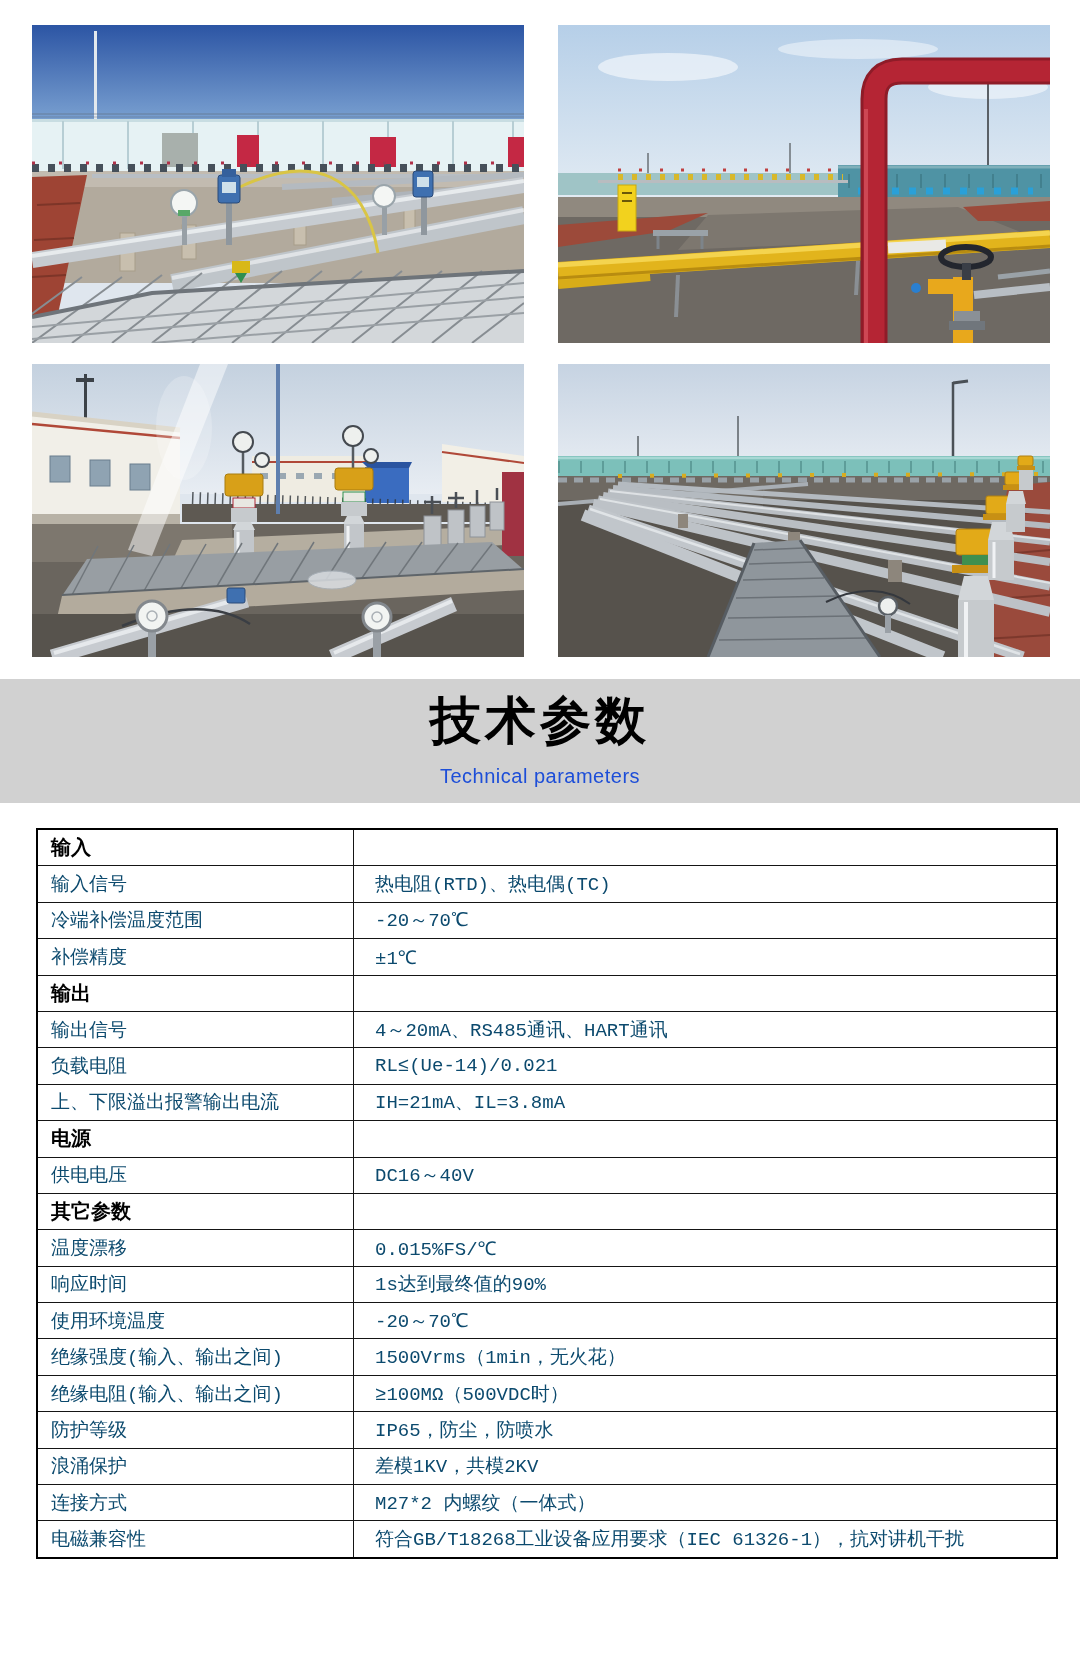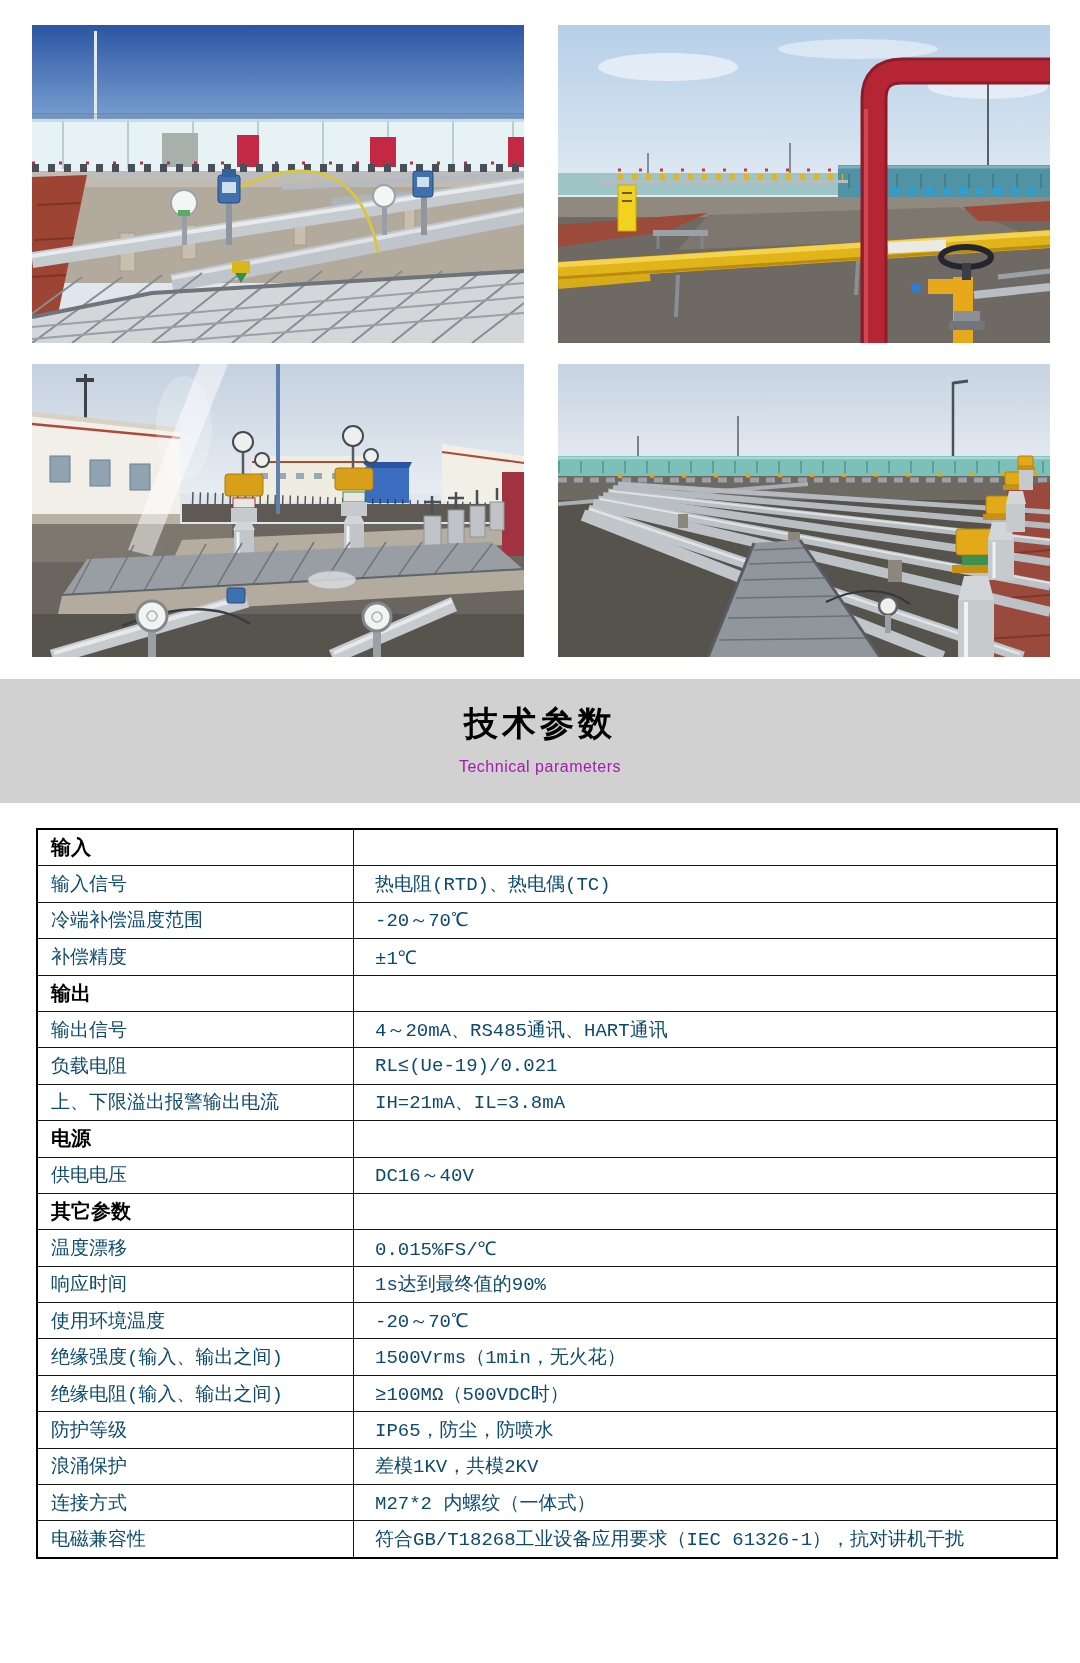--- a/index.html
+++ b/index.html
@@ -9,23 +9,23 @@
   
   .gallery{margin:25px 30px 0 32px;display:grid;
            grid-template-columns:492px 492px;grid-template-rows:318px 293px;
            column-gap:34px;row-gap:21px;}
   .gallery figure{margin:0;padding:0;overflow:hidden;background:#dfe6ee;}
   .gallery svg{display:block;width:100%;height:100%;}
 
   
   .banner{margin-top:22px;height:124px;background:#d1d1d1;
           display:flex;flex-direction:column;align-items:center;justify-content:center;}
-  .banner-title{font-size:34px;font-weight:bold;color:#000;letter-spacing:4px;line-height:1.05;
+  .banner-title{font-size:51px;font-weight:bold;color:#000;letter-spacing:4px;line-height:1.05;
                 font-family:"DejaVu Sans","Liberation Sans",sans-serif;}
-  .banner-subtitle{font-size:16px;color:#a21caf;margin-top:17px;letter-spacing:.5px;}
+  .banner-subtitle{font-size:20px;color:#1d4ed8;margin-top:17px;letter-spacing:.5px;}
 
   
   .section-heading{margin:49px 0 0 40px;font-size:31px;font-weight:600;color:#141414;
                    letter-spacing:3px;line-height:38px;
                    font-family:"DejaVu Sans","Liberation Sans",sans-serif;}
 
   
   table.specs{margin:25px 0 0 36px;width:1022px;border-collapse:collapse;table-layout:fixed;
               border:2px solid #000;
               font-family:"Liberation Mono","DejaVu Sans Mono",monospace;}
@@ -401,21 +401,21 @@
         <tr class="section">
           <td class="c1">输出</td>
           <td class="c2"></td>
         </tr>
         <tr class="item">
           <td class="c1">输出信号</td>
           <td class="c2">4～20mA、RS485通讯、HART通讯</td>
         </tr>
         <tr class="item">
           <td class="c1">负载电阻</td>
-          <td class="c2">RL≤(Ue-19)/0.021</td>
+          <td class="c2">RL≤(Ue-14)/0.021</td>
         </tr>
         <tr class="item">
           <td class="c1">上、下限溢出报警输出电流</td>
           <td class="c2">IH=21mA、IL=3.8mA</td>
         </tr>
         <tr class="section">
           <td class="c1">电源</td>
           <td class="c2"></td>
         </tr>
         <tr class="item">

